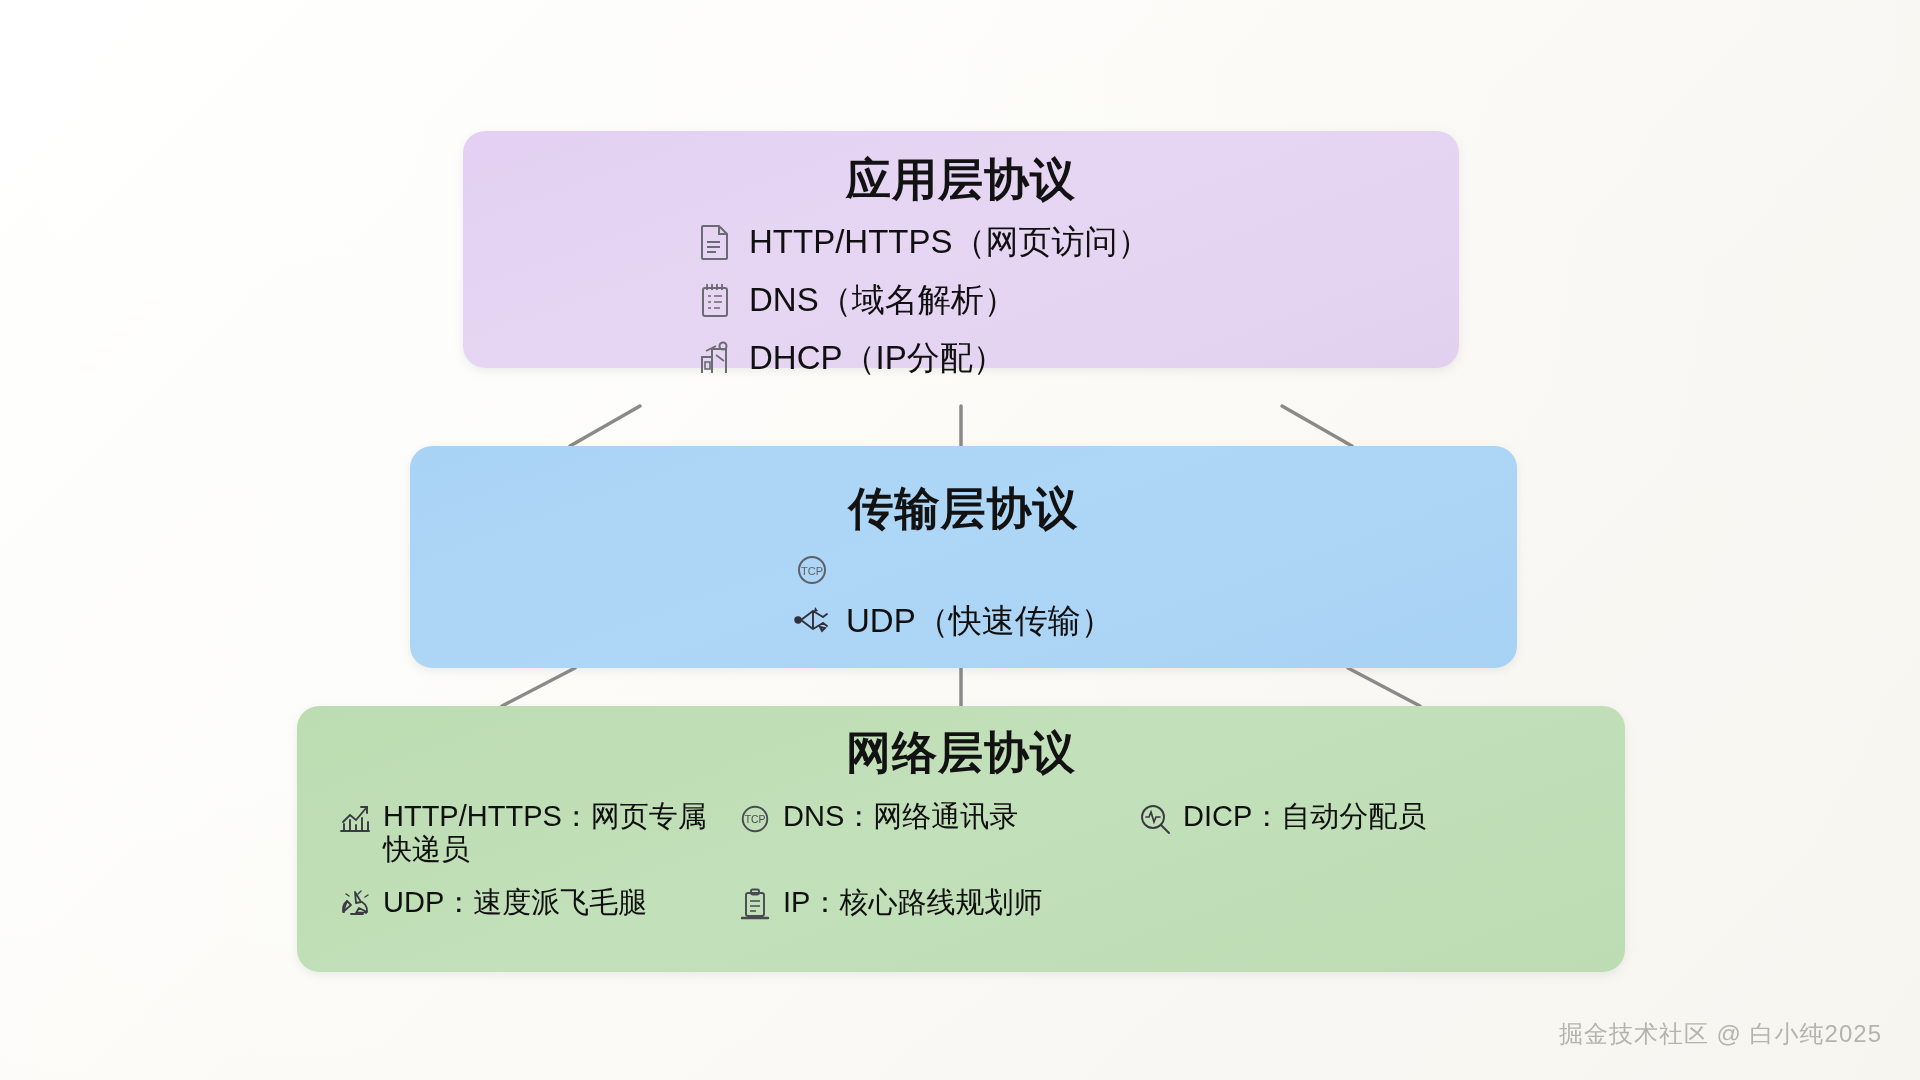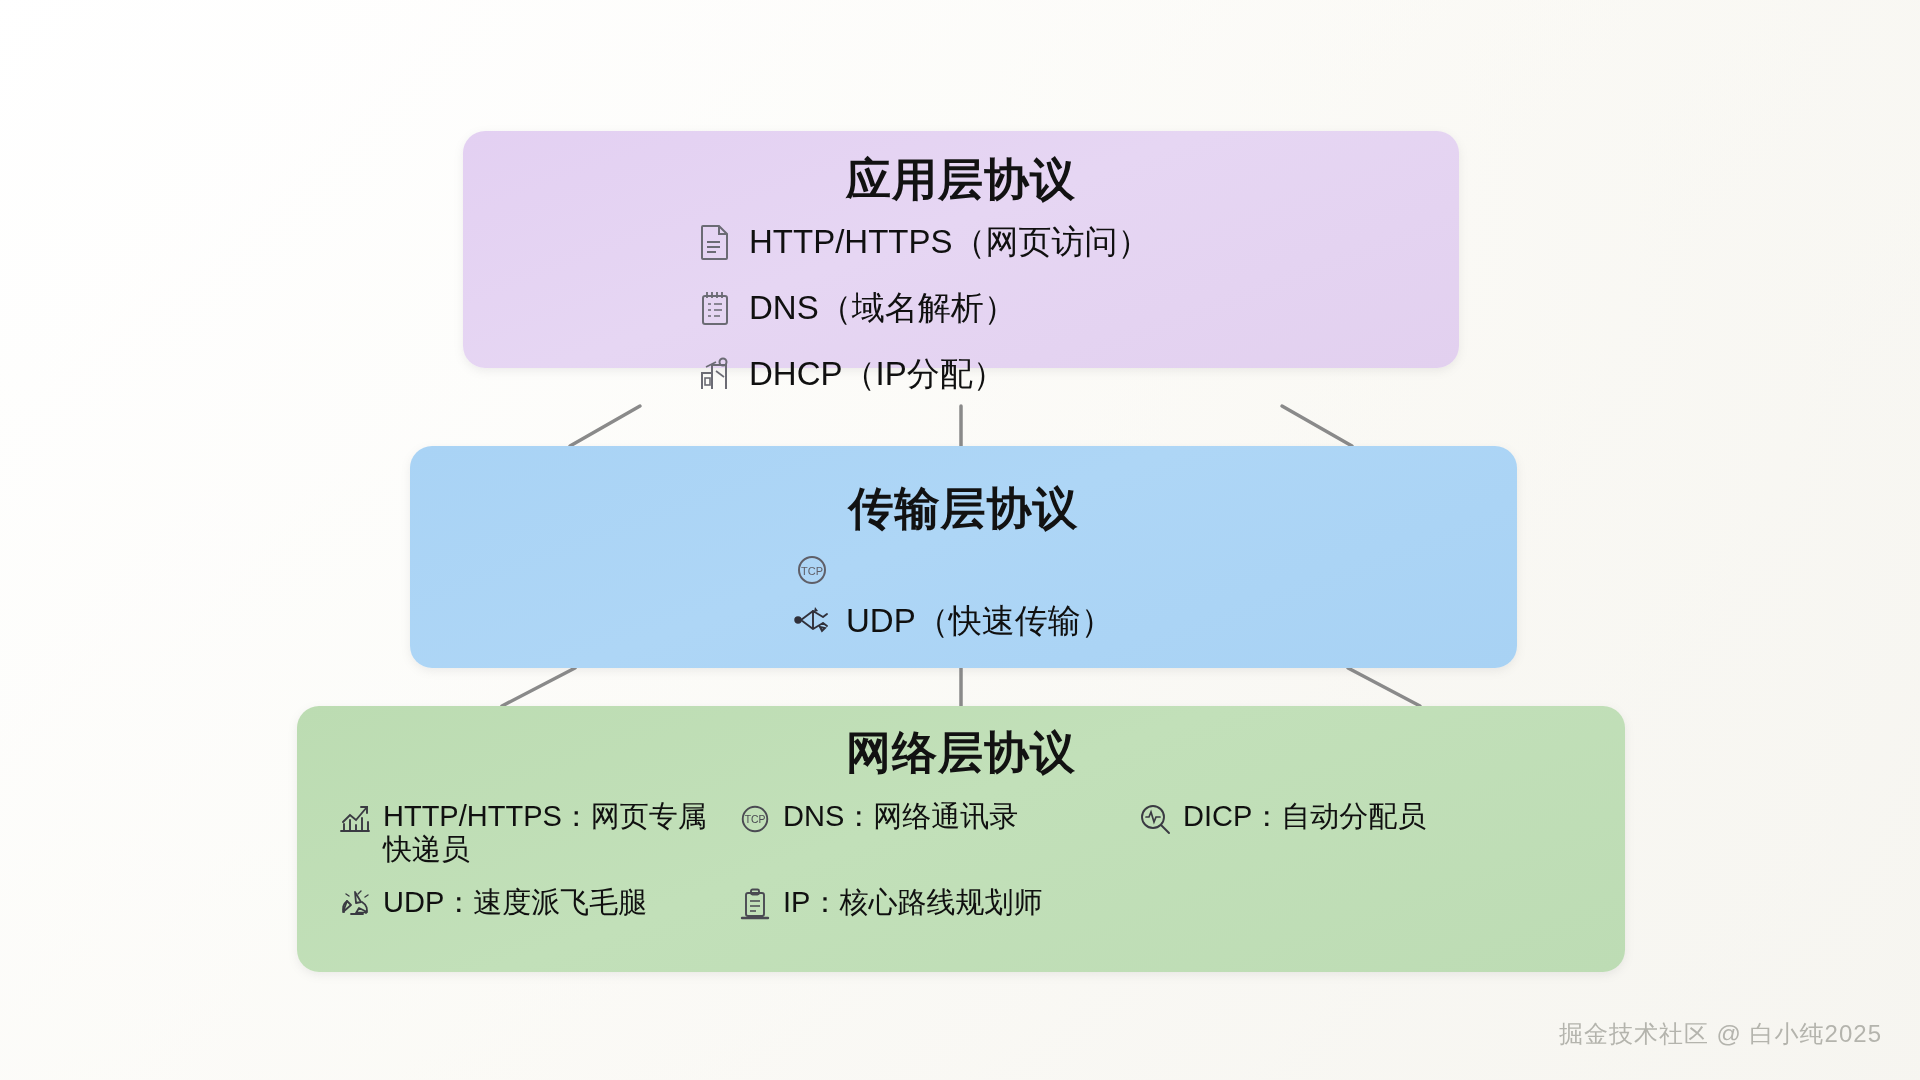--- a/index.html
+++ b/index.html
@@ -85,21 +85,21 @@
     height: 237px;
     background: linear-gradient(160deg, #e3d0f2 0%, #e6d6f3 45%, #e2d0ef 100%);
   }
   #box-application .layer-title {
     font-size: 45px;
     padding-top: 24px;
   }
   #box-application .items {
     margin-top: 18px;
     padding-left: 232px;
-    gap: 28px;
+    gap: 20px;
   }
   #box-application .item-row { font-size: 33px; }
   #box-application .ico { width: 40px; margin-right: 14px; }
 
   
   #box-transport {
     left: 410px;
     top: 446px;
     width: 1107px;
     height: 222px;

